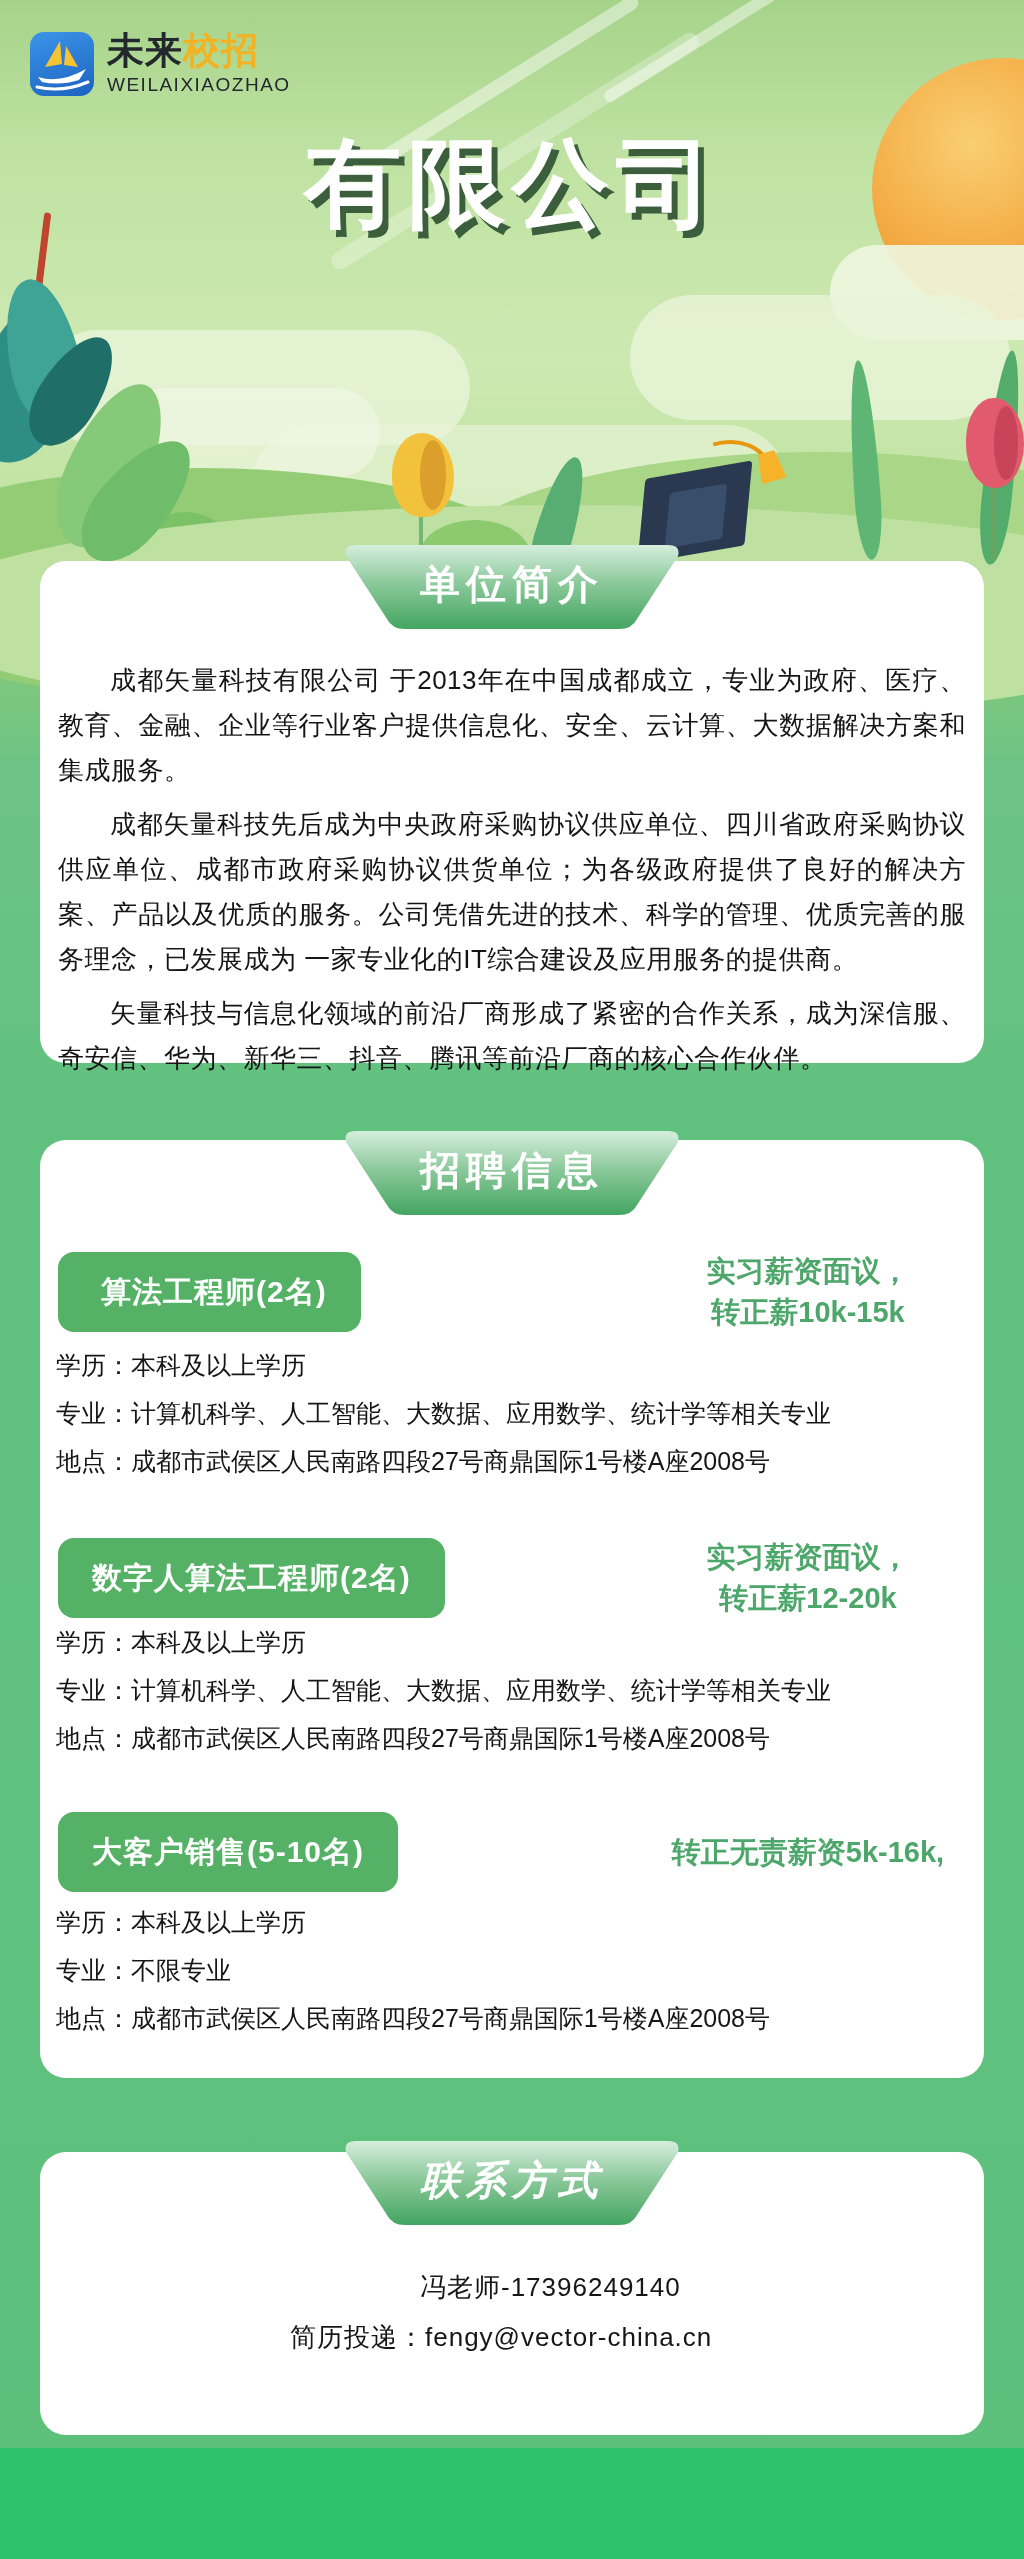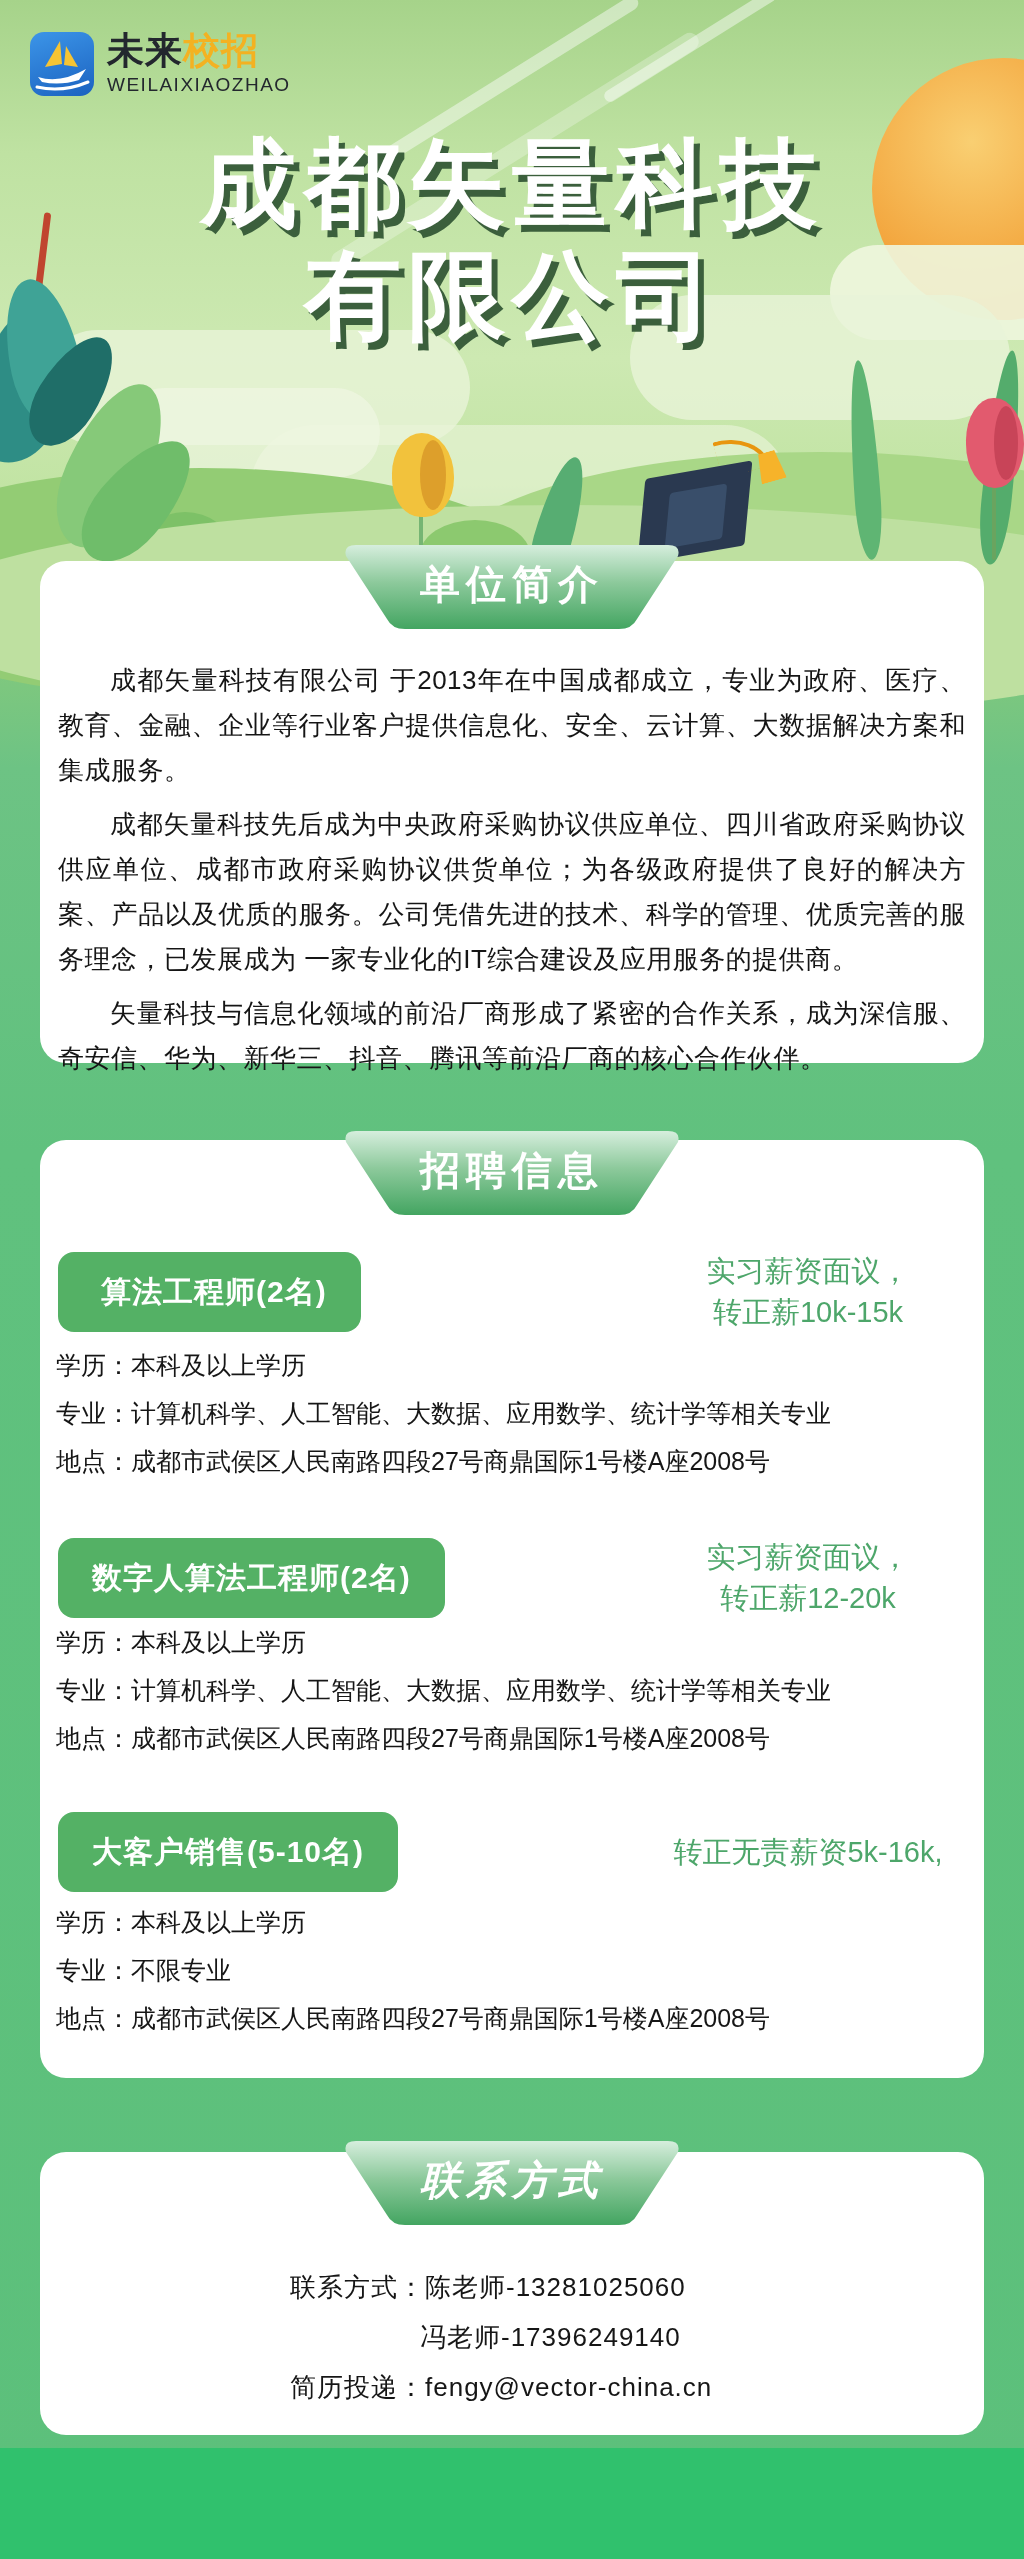--- a/index.html
+++ b/index.html
@@ -80,21 +80,21 @@
   
   .intro-text{position:absolute;left:58px;top:658px;width:908px;z-index:5;
     font-size:26px;line-height:45px;color:#151515;text-align:justify;letter-spacing:.5px;}
   .intro-text p{margin:0 0 9px;text-indent:2em;}
   
   .job-tag{position:absolute;left:58px;height:80px;z-index:5;background:#54b165;border-radius:16px;
     color:#fff;font-weight:bold;font-size:30px;display:inline-flex;align-items:center;
     padding:0 34px;letter-spacing:1px;white-space:nowrap;}
   .jt1{top:1252px;padding-left:43px;} .jt2{top:1538px;} .jt3{top:1812px;}
   .job-salary{position:absolute;right:26px;width:380px;height:80px;z-index:5;display:flex;flex-direction:column;
-    justify-content:center;text-align:center;color:#4da66a;font-weight:normal;font-size:29px;line-height:41px;}
+    justify-content:center;text-align:center;color:#4da66a;font-weight:bold;font-size:29px;line-height:41px;}
   .js1{top:1252px;} .js2{top:1538px;} .js3{top:1812px;}
   .job-details{position:absolute;left:56px;width:880px;z-index:5;font-size:25px;line-height:48px;color:#161616;}
   .jd1{top:1341px;} .jd2{top:1618px;} .jd3{top:1898px;}
   .job-details p{margin:0;}
   
   .contact-lines{position:absolute;left:290px;top:2262px;z-index:5;font-size:26px;line-height:50px;
     color:#161616;letter-spacing:1px;white-space:nowrap;}
   .contact-lines .indent{margin-left:130px;}
   
   .footer{position:absolute;left:0;top:2448px;width:100%;height:111px;background:#30c16d;z-index:2;}
@@ -162,21 +162,20 @@
     </div>
     <div class="logo-text">
       <div class="logo-name">
         <span>未来</span><span class="accent">校招</span>
       </div>
       <div class="logo-sub">WEILAIXIAOZHAO</div>
     </div>
   </div>
 
   <h1 class="hero-title">
-    <span class="line">成都矢量科技</span>
     <span class="line">有限公司</span>
   </h1>
 
   <section class="card card-intro"></section>
   <div class="banner b-intro">
     <svg viewBox="0 0 352 90" preserveAspectRatio="none">
       <path d="M20 3 H332 Q345 3 342 14 L301 77 Q296 87 283 87 H69 Q56 87 51 77 L10 14 Q7 3 20 3 Z" fill="url(#bannerGrad)"></path>
     </svg>
     <span class="banner-label">单位简介</span>
   </div>
@@ -233,19 +232,18 @@
   </div>
 
   <section class="card card-contact"></section>
   <div class="banner b-contact">
     <svg viewBox="0 0 352 90" preserveAspectRatio="none">
       <path d="M20 3 H332 Q345 3 342 14 L301 77 Q296 87 283 87 H69 Q56 87 51 77 L10 14 Q7 3 20 3 Z" fill="url(#bannerGrad)"></path>
     </svg>
     <span class="banner-label">联系方式</span>
   </div>
   <div class="contact-lines">
-    <div>联系方式：陈老师-13281025060</div>
     <div class="indent">冯老师-17396249140</div>
     <div>简历投递：fengy@vector-china.cn</div>
   </div>
 
   <div class="footer"></div>
 </div>
 
 </body></html>

